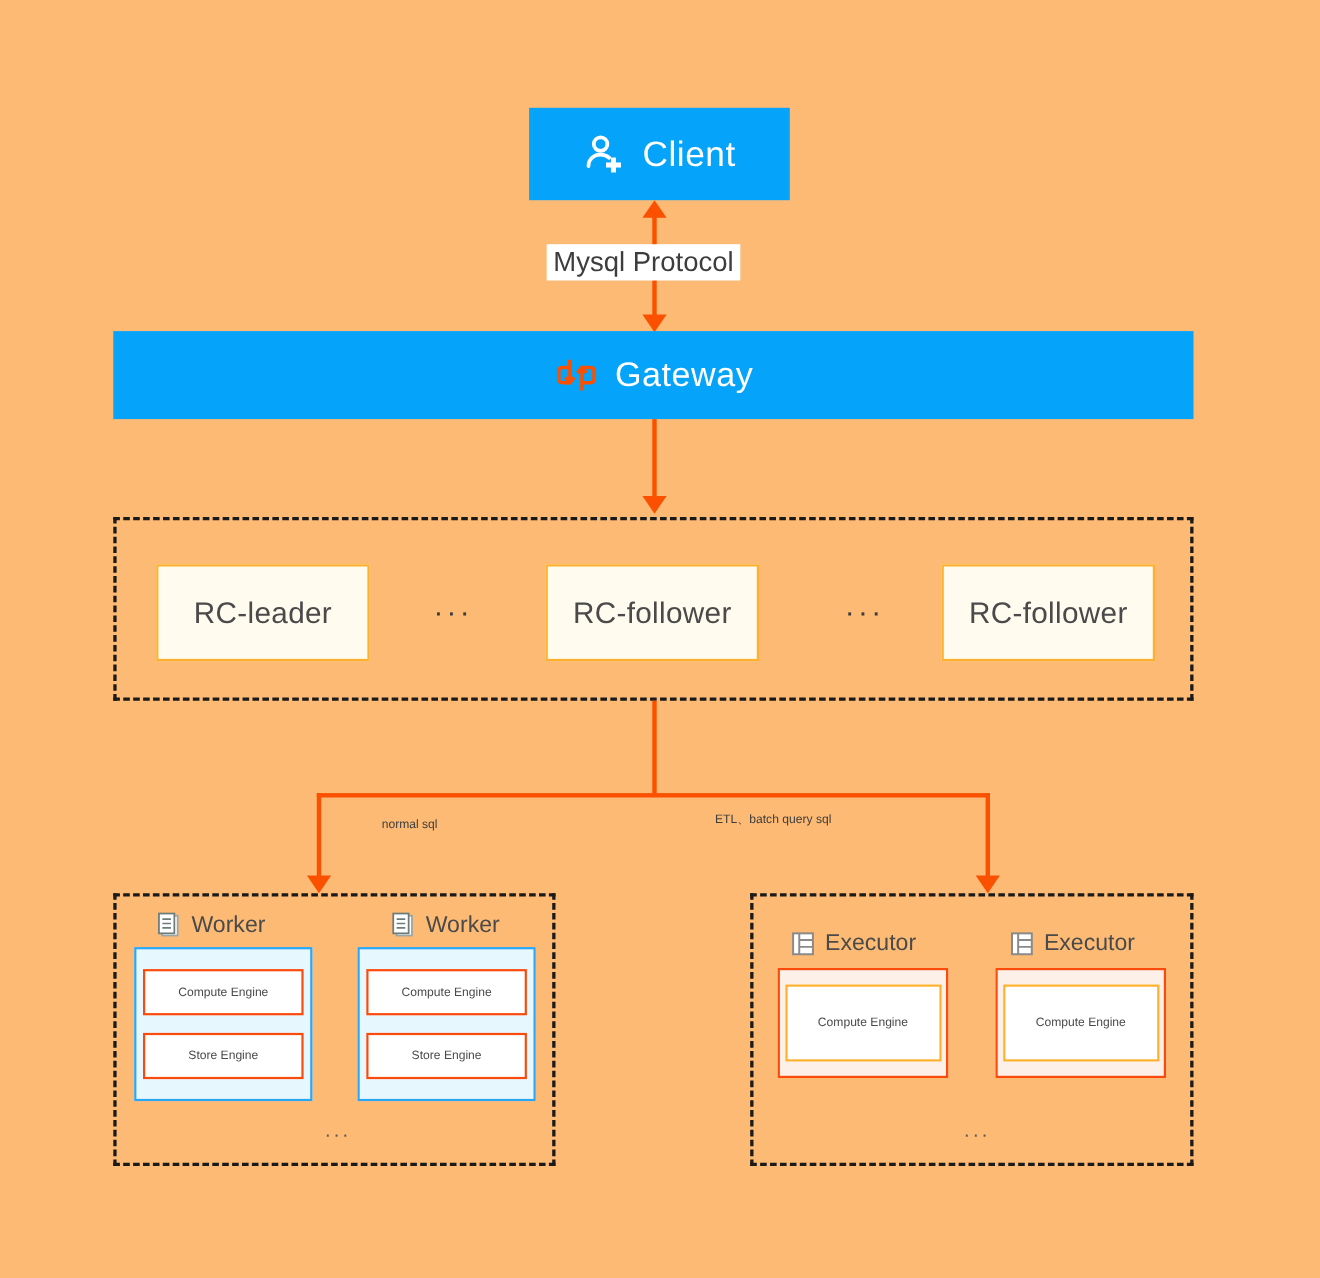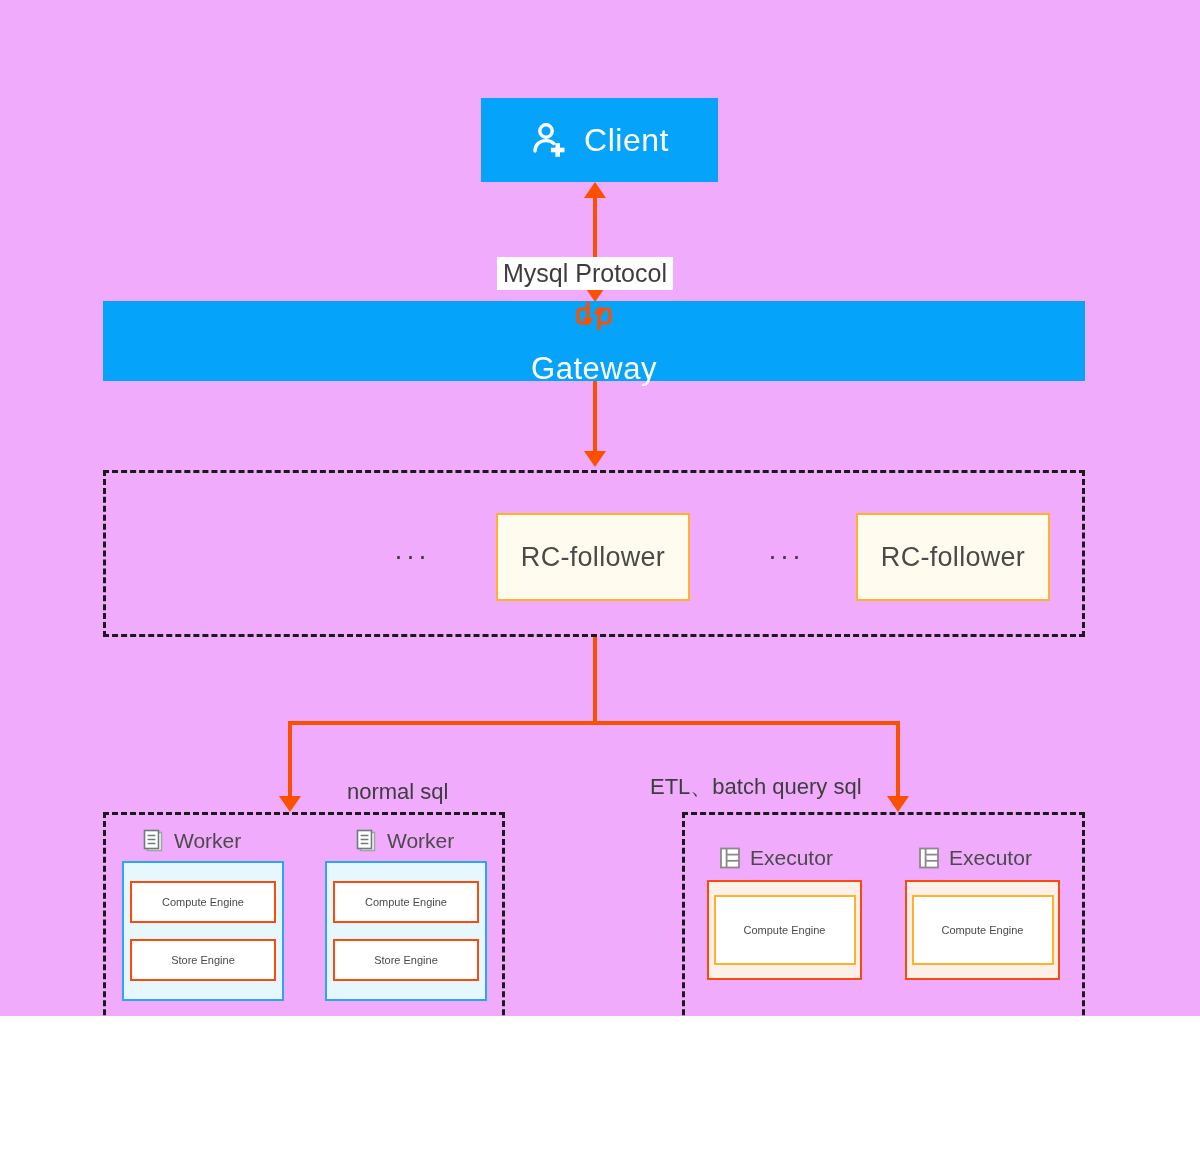--- a/index.html
+++ b/index.html
@@ -8,22 +8,22 @@
     padding: 0;
     background: #ffffff;
   }
   body {
     font-family: "Liberation Sans", sans-serif;
     -webkit-font-smoothing: antialiased;
   }
   #canvas {
     position: relative;
     width: 1200px;
-    height: 1016px;
-    background: #f0abfc;
+    height: 1162px;
+    background: #fdba74;
     overflow: hidden;
   }
 
   
   .client-box {
     position: absolute;
     left: 481px;
     top: 98px;
     width: 237px;
     height: 84px;
@@ -44,21 +44,20 @@
     position: absolute;
     left: 103px;
     top: 301px;
     width: 982px;
     height: 80px;
     background: #06A3FB;
     display: flex;
     align-items: center;
     justify-content: center;
     gap: 14px;
-    flex-direction: column;
   }
   .gateway-label {
     color: #ffffff;
     font-size: 31px;
     letter-spacing: 0.5px;
   }
 
   
   .vline {
     position: absolute;
@@ -85,31 +84,30 @@
     border-left: 11px solid transparent;
     border-right: 11px solid transparent;
     border-bottom: 16px solid #FA5000;
   }
 
   
   .edge-label {
     position: absolute;
     color: #3D3D3D;
     white-space: nowrap;
-    margin-top: 35px;
   }
   .edge-label.proto {
     font-size: 25px;
     left: 497px;
     top: 222px;
     background: #ffffff;
     padding: 2px 6px;
   }
   .edge-label.small {
-    font-size: 22px;
+    font-size: 11px;
   }
 
   
   .dashed-box {
     position: absolute;
     border: 3px dashed #1A1A1A;
     background: transparent;
     box-sizing: border-box;
   }
 
@@ -242,20 +240,23 @@
       </svg>
     </span>
     <span class="gateway-label">Gateway</span>
   </div>
 
   <div class="vline" style="left:593px; top:381px; height:72px;"></div>
   <div class="arrow-down" style="left:584px; top:451px;"></div>
 
   <div class="dashed-box" style="left:103px; top:470px; width:982px; height:167px;"></div>
 
+  <div class="rc-box" style="left:142px; top:513px; width:194px; height:88px;">
+    <span class="rc-label">RC-leader</span>
+  </div>
 
   <div class="ellipsis" style="left:394px; top:543px;">···</div>
 
   <div class="rc-box" style="left:496px; top:513px; width:194px; height:88px;">
     <span class="rc-label">RC-follower</span>
   </div>
 
   <div class="ellipsis" style="left:768px; top:543px;">···</div>
 
   <div class="rc-box" style="left:856px; top:513px; width:194px; height:88px;">

